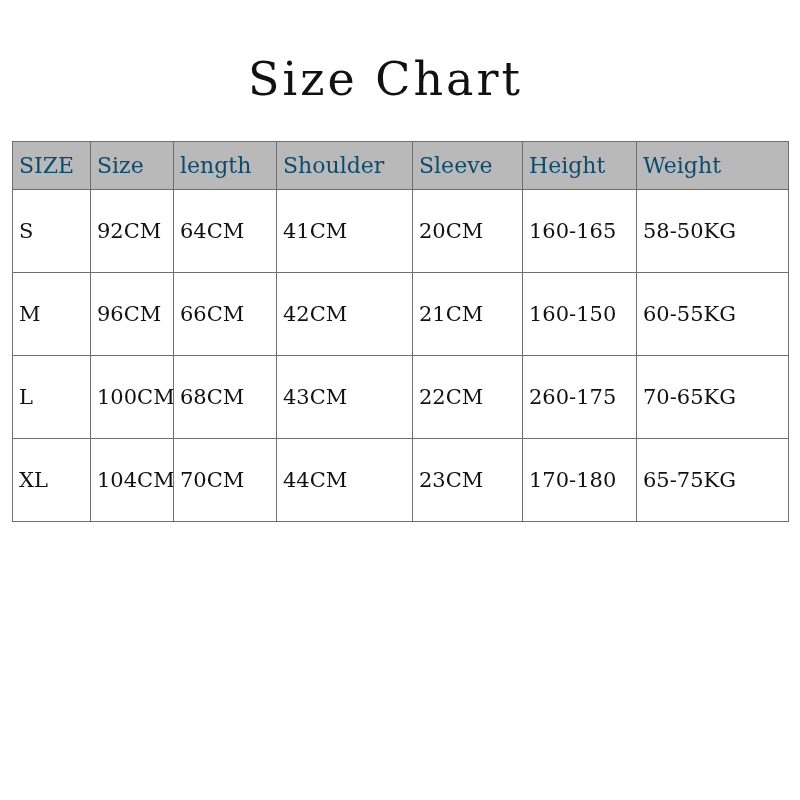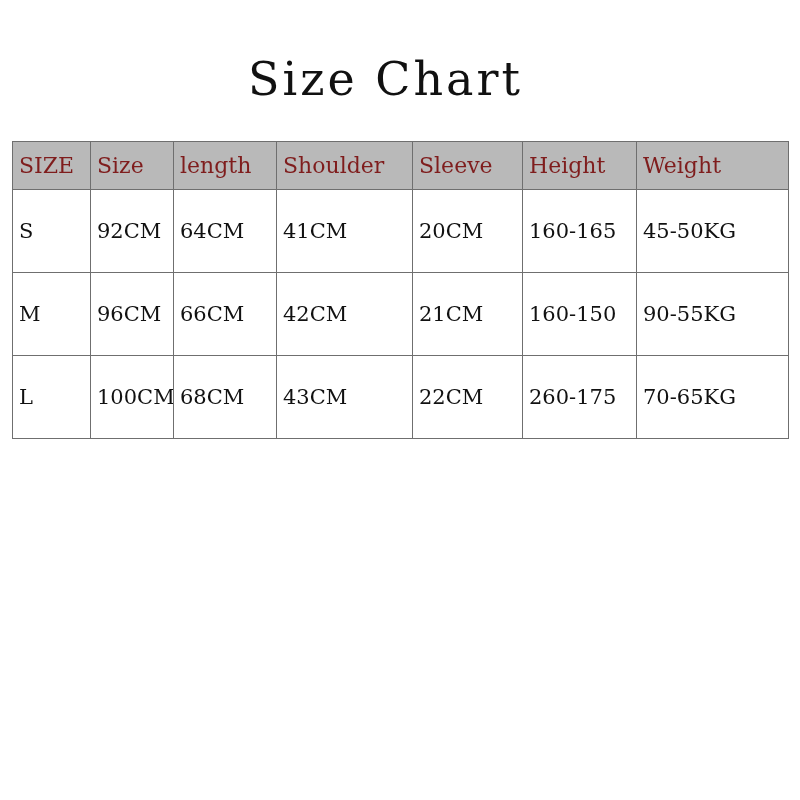--- a/index.html
+++ b/index.html
@@ -52,21 +52,21 @@
     color: #111111;
     height: 83px;
     box-sizing: border-box;
     white-space: nowrap;
     overflow: hidden;
   }
   table.size-chart thead th {
     background: #b9b9b9;
     height: 48px;
     font-size: 22px;
-    color: #7f1d1d;
+    color: #0c4a6e;
     margin-left: 15px;
   }
   
   col.c0 { width: 78px; }
   col.c1 { width: 83px; }
   col.c2 { width: 103px; }
   col.c3 { width: 136px; }
   col.c4 { width: 110px; }
   col.c5 { width: 114px; }
   col.c6 { width: 152px; }
@@ -101,37 +101,46 @@
         </tr>
       </thead>
       <tbody>
         <tr>
           <td>S</td>
           <td>92CM</td>
           <td>64CM</td>
           <td>41CM</td>
           <td>20CM</td>
           <td>160-165</td>
-          <td>45-50KG</td>
+          <td>58-50KG</td>
         </tr>
         <tr>
           <td>M</td>
           <td>96CM</td>
           <td>66CM</td>
           <td>42CM</td>
           <td>21CM</td>
           <td>160-150</td>
-          <td>90-55KG</td>
+          <td>60-55KG</td>
         </tr>
         <tr>
           <td>L</td>
           <td>100CM</td>
           <td>68CM</td>
           <td>43CM</td>
           <td>22CM</td>
           <td>260-175</td>
           <td>70-65KG</td>
         </tr>
+        <tr>
+          <td>XL</td>
+          <td>104CM</td>
+          <td>70CM</td>
+          <td>44CM</td>
+          <td>23CM</td>
+          <td>170-180</td>
+          <td>65-75KG</td>
+        </tr>
       </tbody>
     </table>
   </div>
 
 </div>
 
 </body></html>

